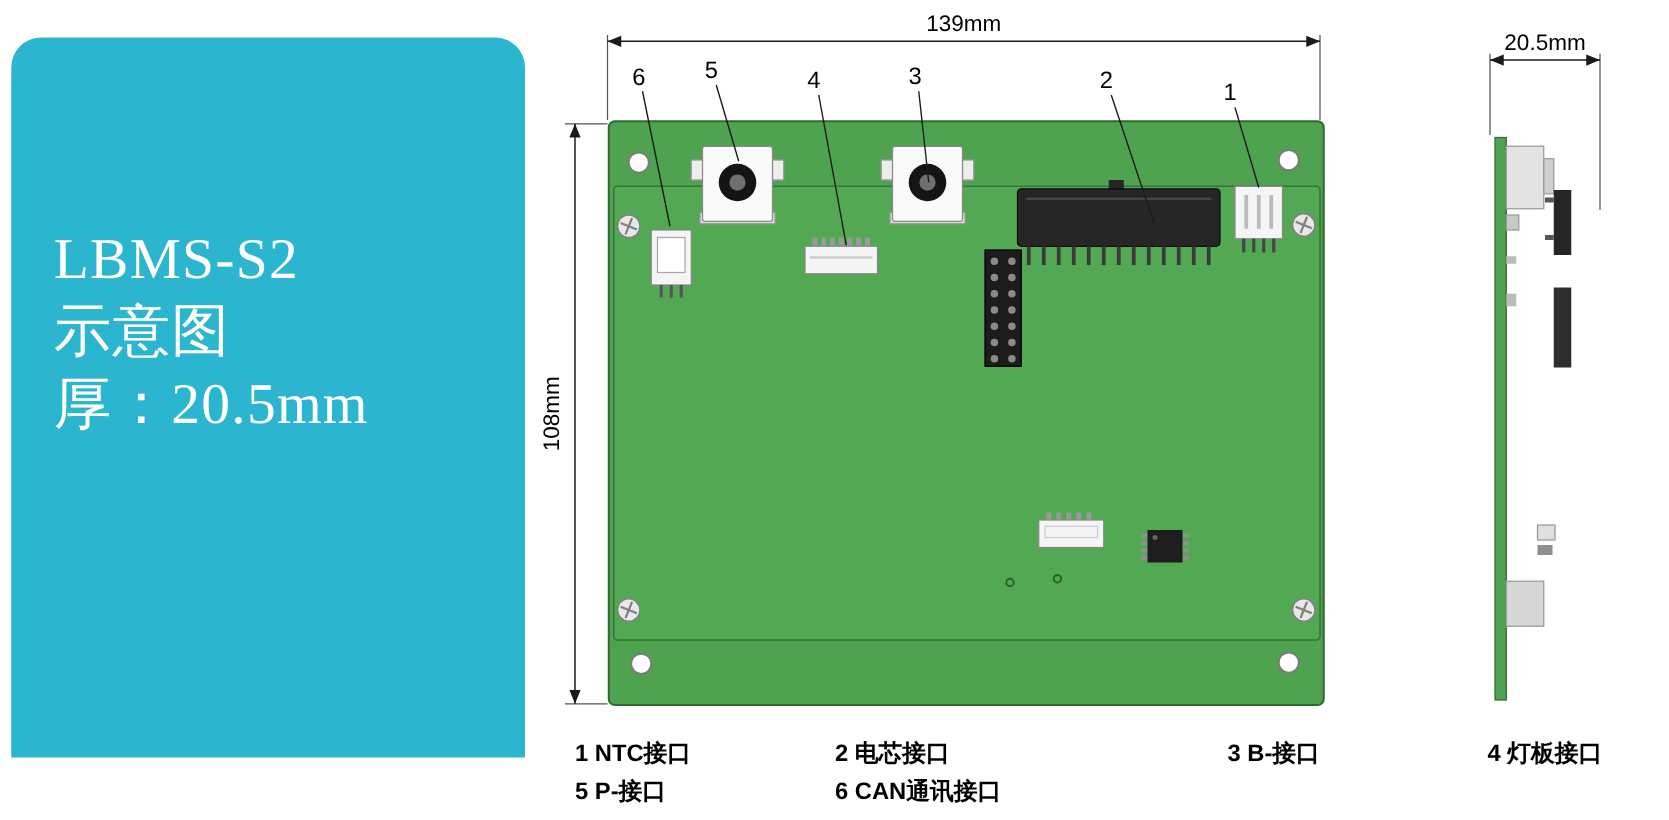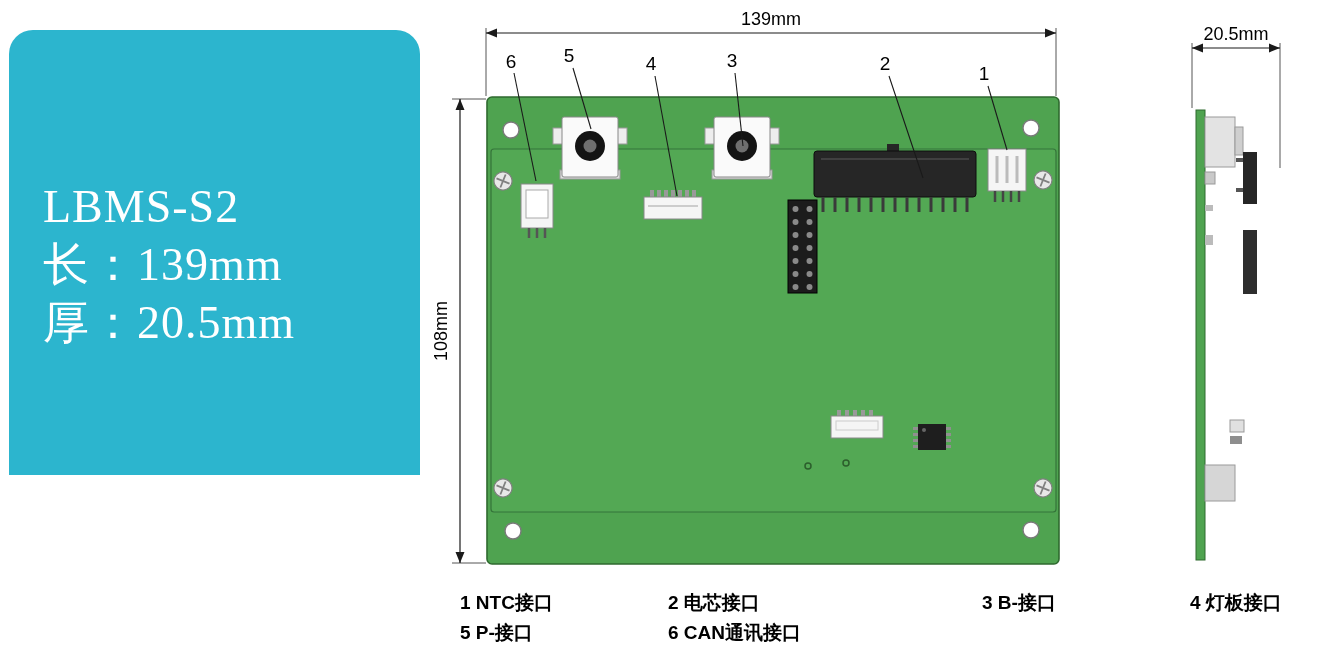--- a/index.html
+++ b/index.html
@@ -1,20 +1,20 @@
 <!DOCTYPE html>
 <html><head>
 <meta charset="utf-8">
 <style>
   *{margin:0;padding:0;box-sizing:border-box}
   html,body{width:1335px;height:656px;background:#ffffff;overflow:hidden}
   body{position:relative;font-family:"Liberation Sans",sans-serif}
   .stage{position:absolute;left:0;top:0;width:1335px;height:656px}
   .info-panel{
-    position:absolute;left:9px;top:30px;width:411px;height:445px;
+    position:absolute;left:9px;top:30px;width:411px;height:576px;
     background:#2cb5ce;border-radius:24px 24px 0 0;color:#ffffff;
     padding:148px 0 18px 34px;
     font-family:"Liberation Serif","DejaVu Serif",serif;
   }
   .panel-line{font-size:46px;line-height:58px;letter-spacing:1px;white-space:nowrap}
   .diagram-svg{position:absolute;left:0;top:0;width:1335px;height:656px}
   .dim-label{font-size:18px;fill:#000000;font-family:"Liberation Sans",sans-serif}
   .callout-num{font-size:19px;fill:#000000;font-family:"Liberation Sans",sans-serif}
   .legend-text{font-size:19px;font-weight:bold;fill:#000000;font-family:"Liberation Sans",sans-serif}
   .dimline{stroke:#1a1a1a;stroke-width:1.2}
@@ -22,21 +22,21 @@
   .leader{stroke:#1a1a1a;stroke-width:1.1}
   .arrow{fill:#1a1a1a}
 </style>
 </head>
 <body>
 
 <div class="stage">
 
   <div class="info-panel">
     <div class="panel-line">LBMS-S2</div>
-    <div class="panel-line">长：139mm</div>
+    <div class="panel-line">示意图</div>
     <div class="panel-line">厚：20.5mm</div>
   </div>
 
   <svg class="diagram-svg" viewBox="0 0 1335 656">
 
     <g>
       <line class="extline" x1="486" y1="28" x2="486" y2="96"></line>
       <line class="extline" x1="1056" y1="28" x2="1056" y2="96"></line>
       <line class="dimline" x1="486" y1="33" x2="1056" y2="33"></line>
       <polygon class="arrow" points="486,33 497,28.5 497,37.5"></polygon>

